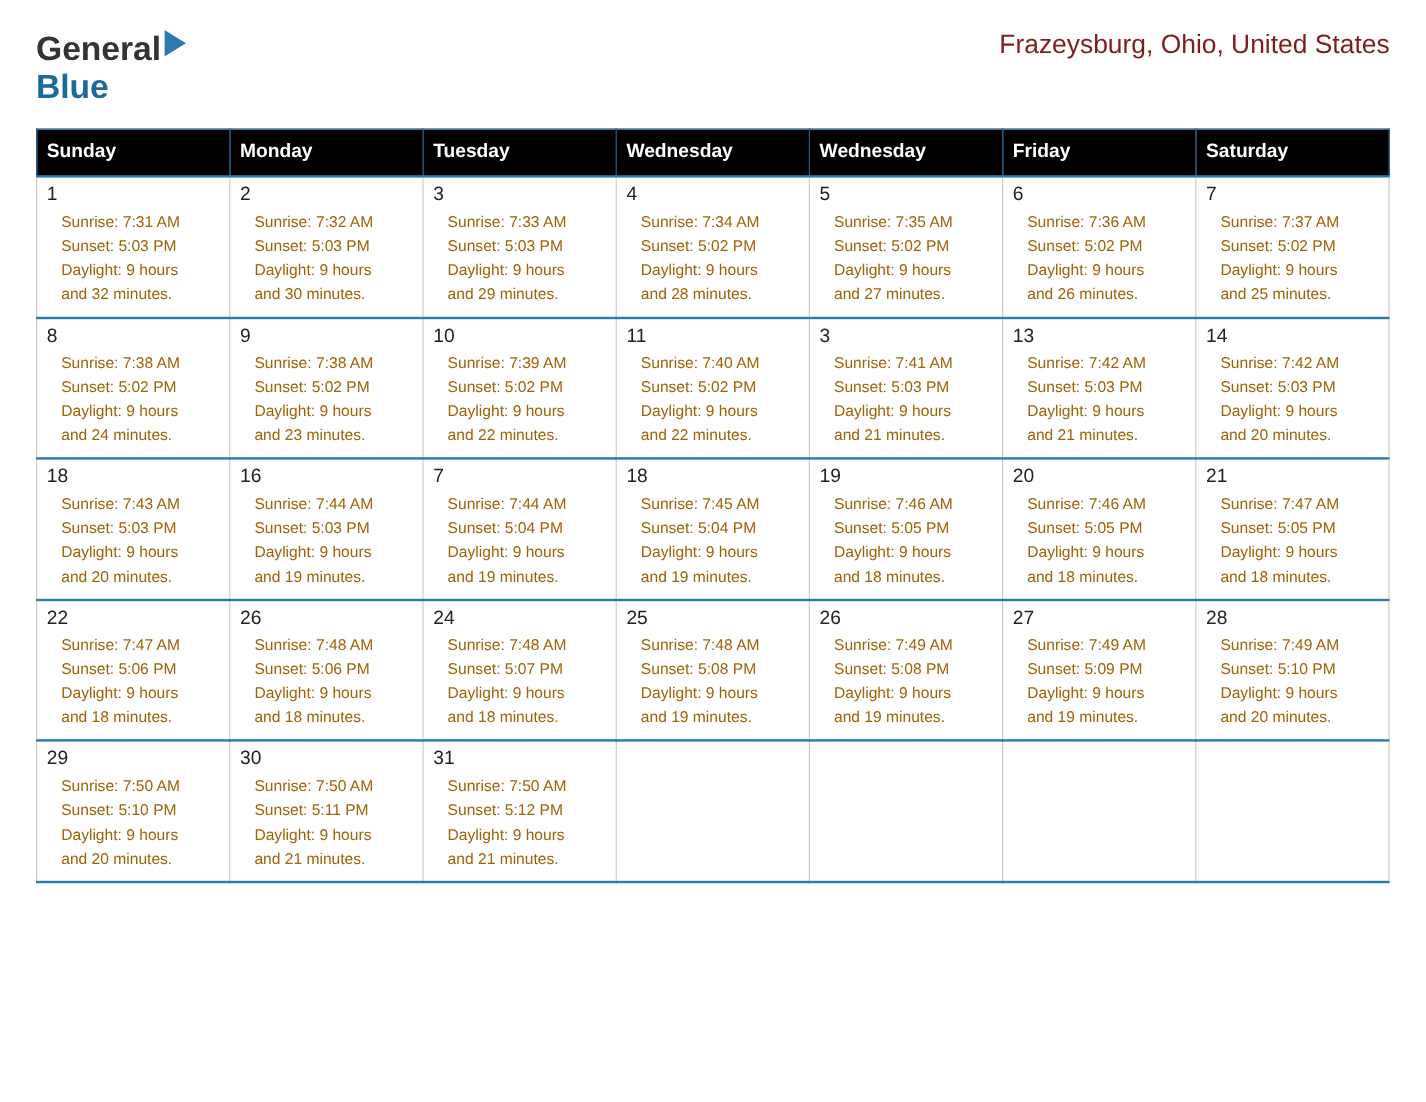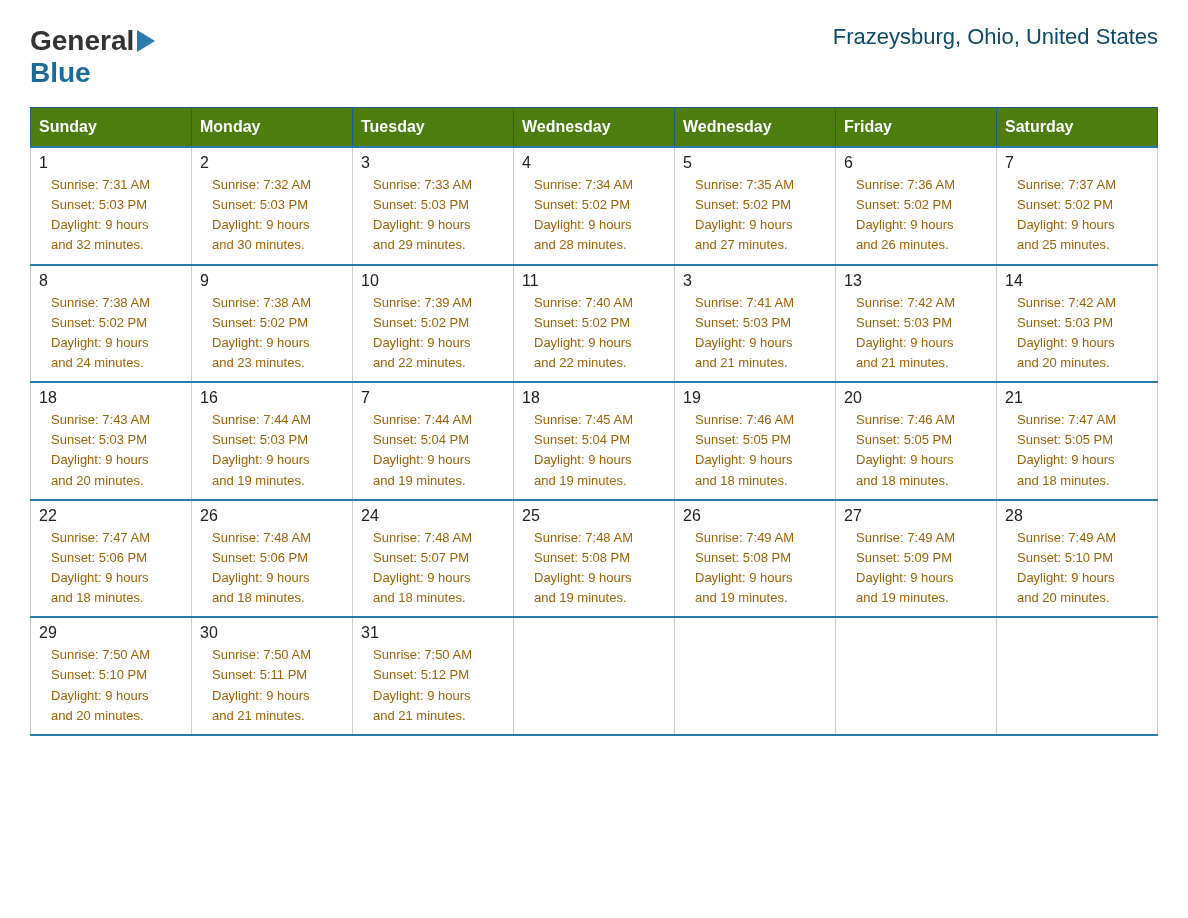--- a/index.html
+++ b/index.html
@@ -26,30 +26,30 @@
       text-align: right;
     }
     .page-title {
       font-size: 52px;
       font-weight: normal;
       color: #222;
       line-height: 1.1;
     }
     .page-subtitle {
       font-size: 22px;
-      color: #0c4a6e;
+      color: #7f1d1d;
       margin-top: 4px;
     }
     .calendar-table {
       width: 100%;
       border-collapse: collapse;
       border: 1px solid #aaa;
     }
     .calendar-table th {
-      background-color: #4d7c0f;
+      background-color: #000000;
       color: #fff;
       font-size: 16px;
       font-weight: bold;
       padding: 10px 8px;
       text-align: left;
       border: 1px solid #1a5c8a;
     }
     .calendar-table td {
       vertical-align: top;
       padding: 6px 8px 8px 8px;
@@ -95,21 +95,21 @@
       display: flex;
       flex-direction: row;
       align-items: center;
     }
     .logo-right-part {
       display: flex;
       flex-direction: column;
     }
     .logo-top-row {
       display: flex;
-      align-items: center;
+      align-items: flex-start;
     }
     .triangle-icon {
       display: inline-block;
       margin-left: 3px;
       margin-bottom: 0px;
     }
     .triangle-icon svg {
       display: block;
     }
   </style>

